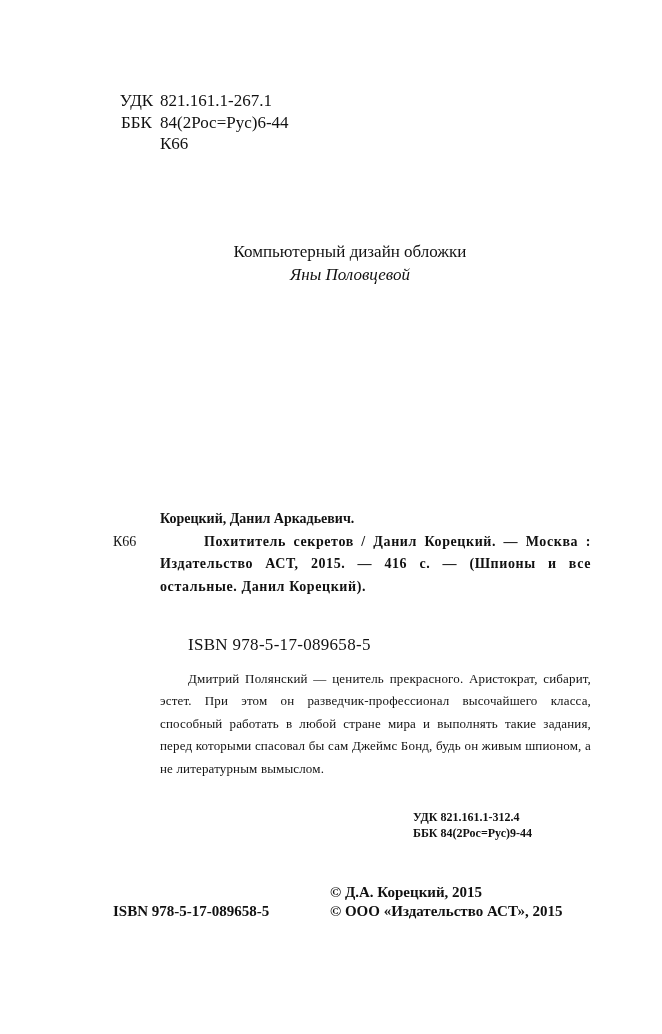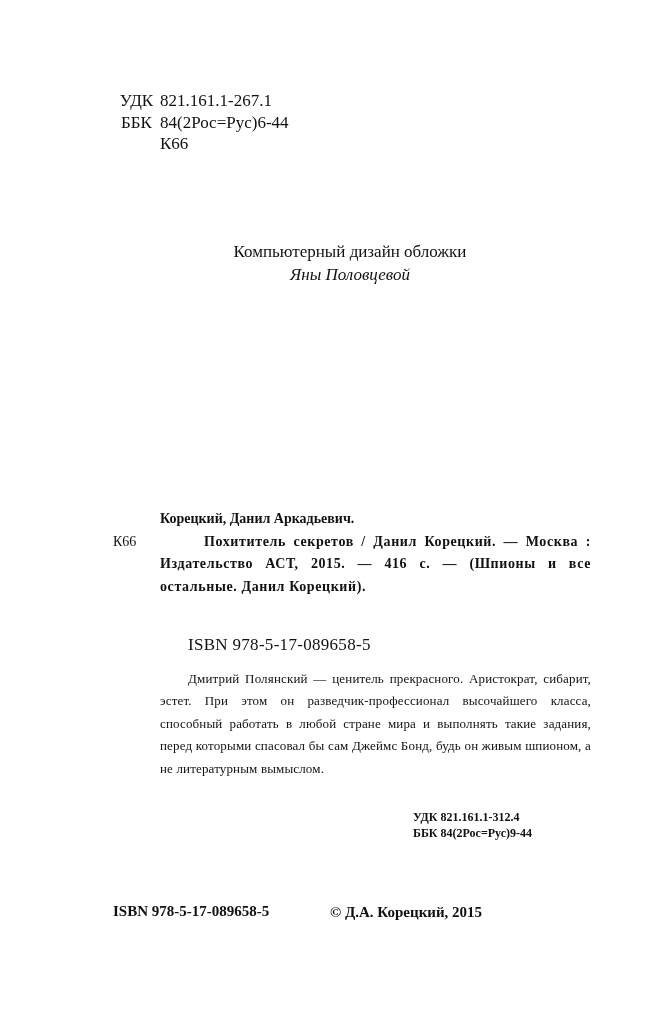--- a/index.html
+++ b/index.html
@@ -95,21 +95,20 @@
       white-space: nowrap;
     }
 
     .copyright {
       left: 330px;
       top: 883px;
       font-size: 15px;
       line-height: 19px;
       font-weight: bold;
       white-space: nowrap;
-      margin-top: 20px;
     }
 
     .isbn-bottom {
       left: 113px;
       top: 902px;
       font-size: 15px;
       line-height: 19px;
       font-weight: bold;
       white-space: nowrap;
     }
@@ -148,15 +147,16 @@
 
 <div class="abs annotation">Дмитрий Полянский — ценитель прекрасного. Аристократ, сибарит, эстет. При этом он разведчик-профессионал высочайшего класса, способный работать в любой стране мира и выполнять такие задания, перед которыми спасовал бы сам Джеймс Бонд, будь он живым шпионом, а не литературным вымыслом.</div>
 
 <div class="abs class-small">
   <div>УДК 821.161.1-312.4</div>
   <div>ББК 84(2Рос=Рус)9-44</div>
 </div>
 
 <div class="abs copyright">
   <div>© Д.А. Корецкий, 2015</div>
+  <div>© ООО «Издательство АСТ», 2015</div>
 </div>
 
 <div class="abs isbn-bottom">ISBN 978-5-17-089658-5</div>
 
 </body></html>

